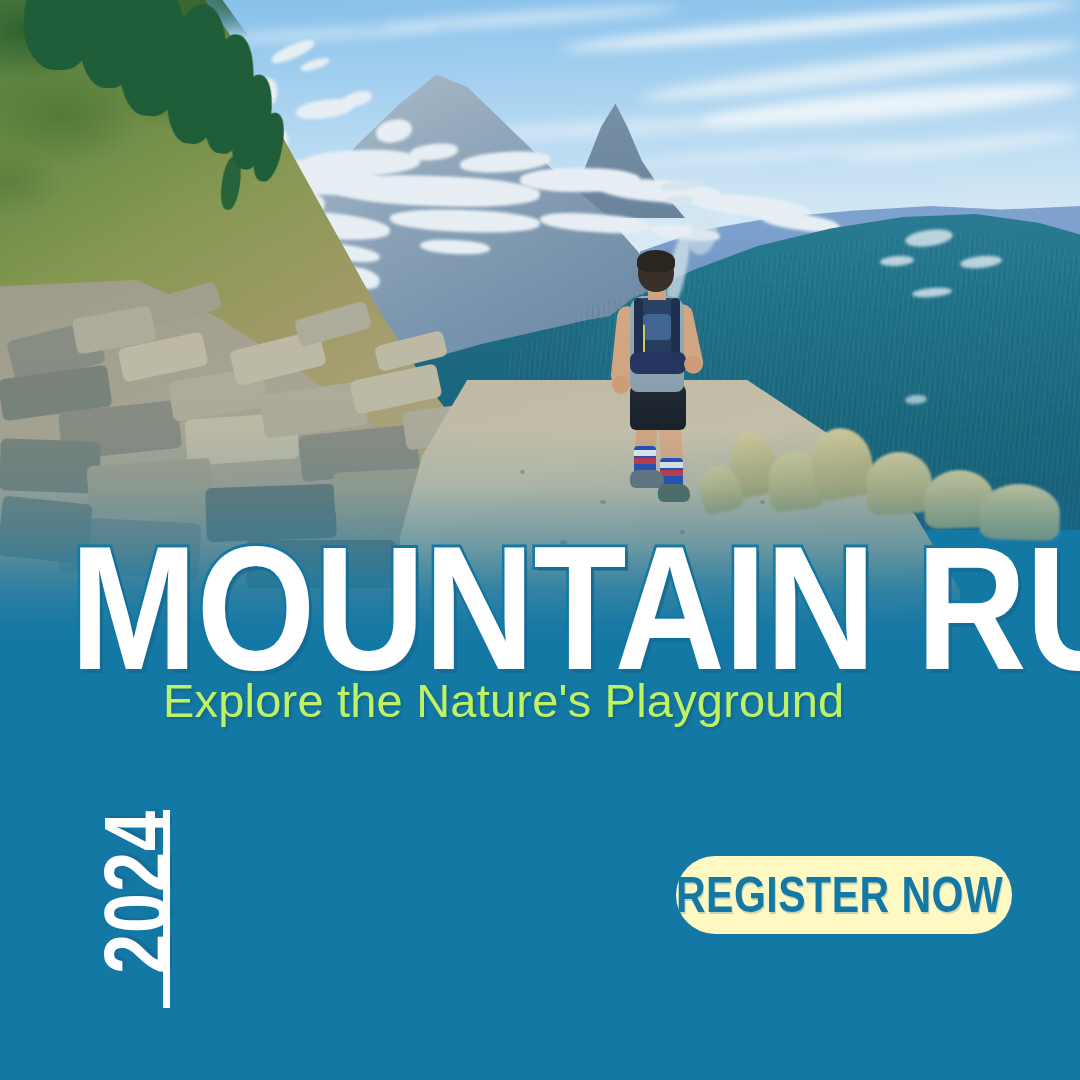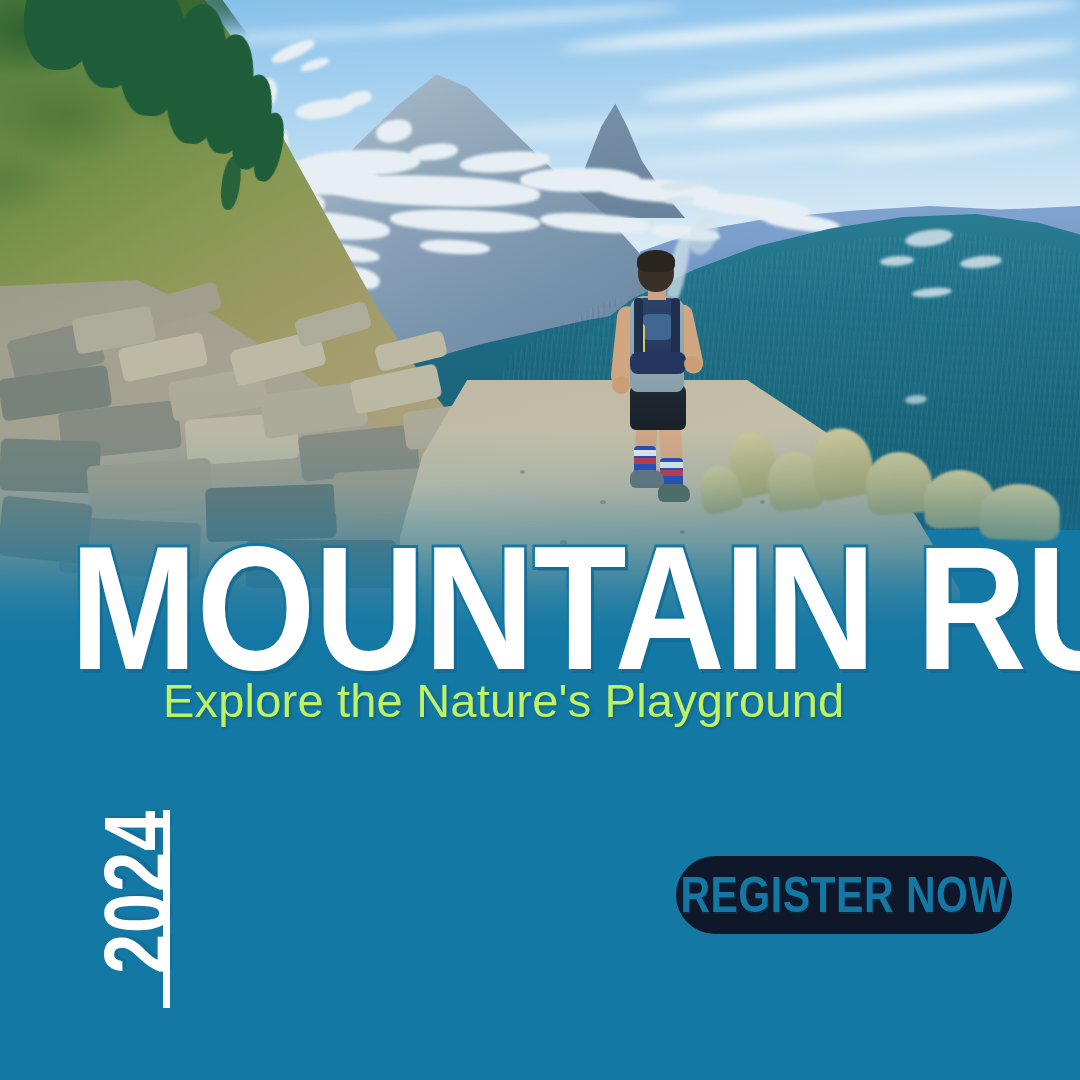--- a/index.html
+++ b/index.html
@@ -270,22 +270,22 @@
     margin-bottom:28px;
     white-space:nowrap;
     text-shadow:2px 3px 0 rgba(18,90,125,.28);
   }
   .dline:last-child { margin-bottom:0; }
 
   
   #cta { position:absolute; left:676px; top:856px; width:336px; height:78px; }
   #registerBtn {
     position:absolute; left:0; top:0; width:336px; height:78px;
-    background:#0f172a; border:none; border-radius:39px;
-    display:flex; align-items:center; justify-content:center;
+    background:#fef9c3; border:none; border-radius:39px;
+    display:flex; align-items:center; 
     cursor:pointer;
   }
   #registerLabel {
     font-family:"Liberation Sans Narrow","Liberation Sans", sans-serif;
     font-weight:700; font-size:41px; line-height:1;
     color:#1478a5; letter-spacing:.5px;
     transform:scaleY(1.22) scaleX(1.0);
     white-space:nowrap;
     text-shadow:1px 2px 0 rgba(18,90,125,.22);
   }

